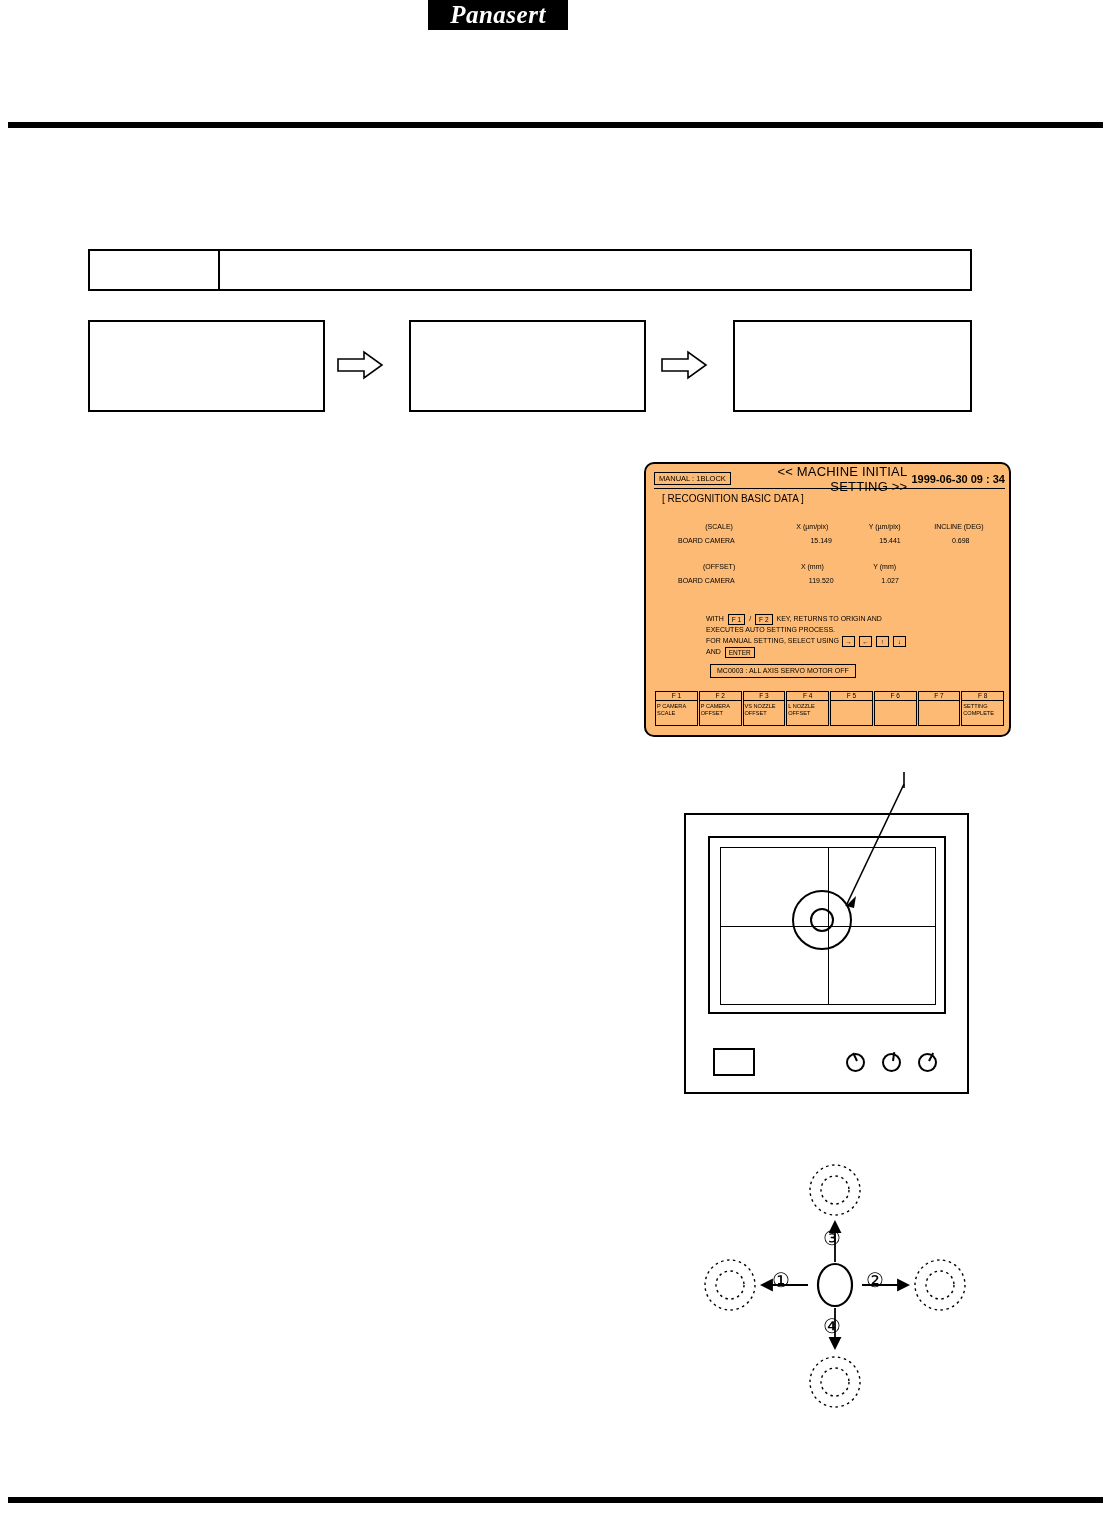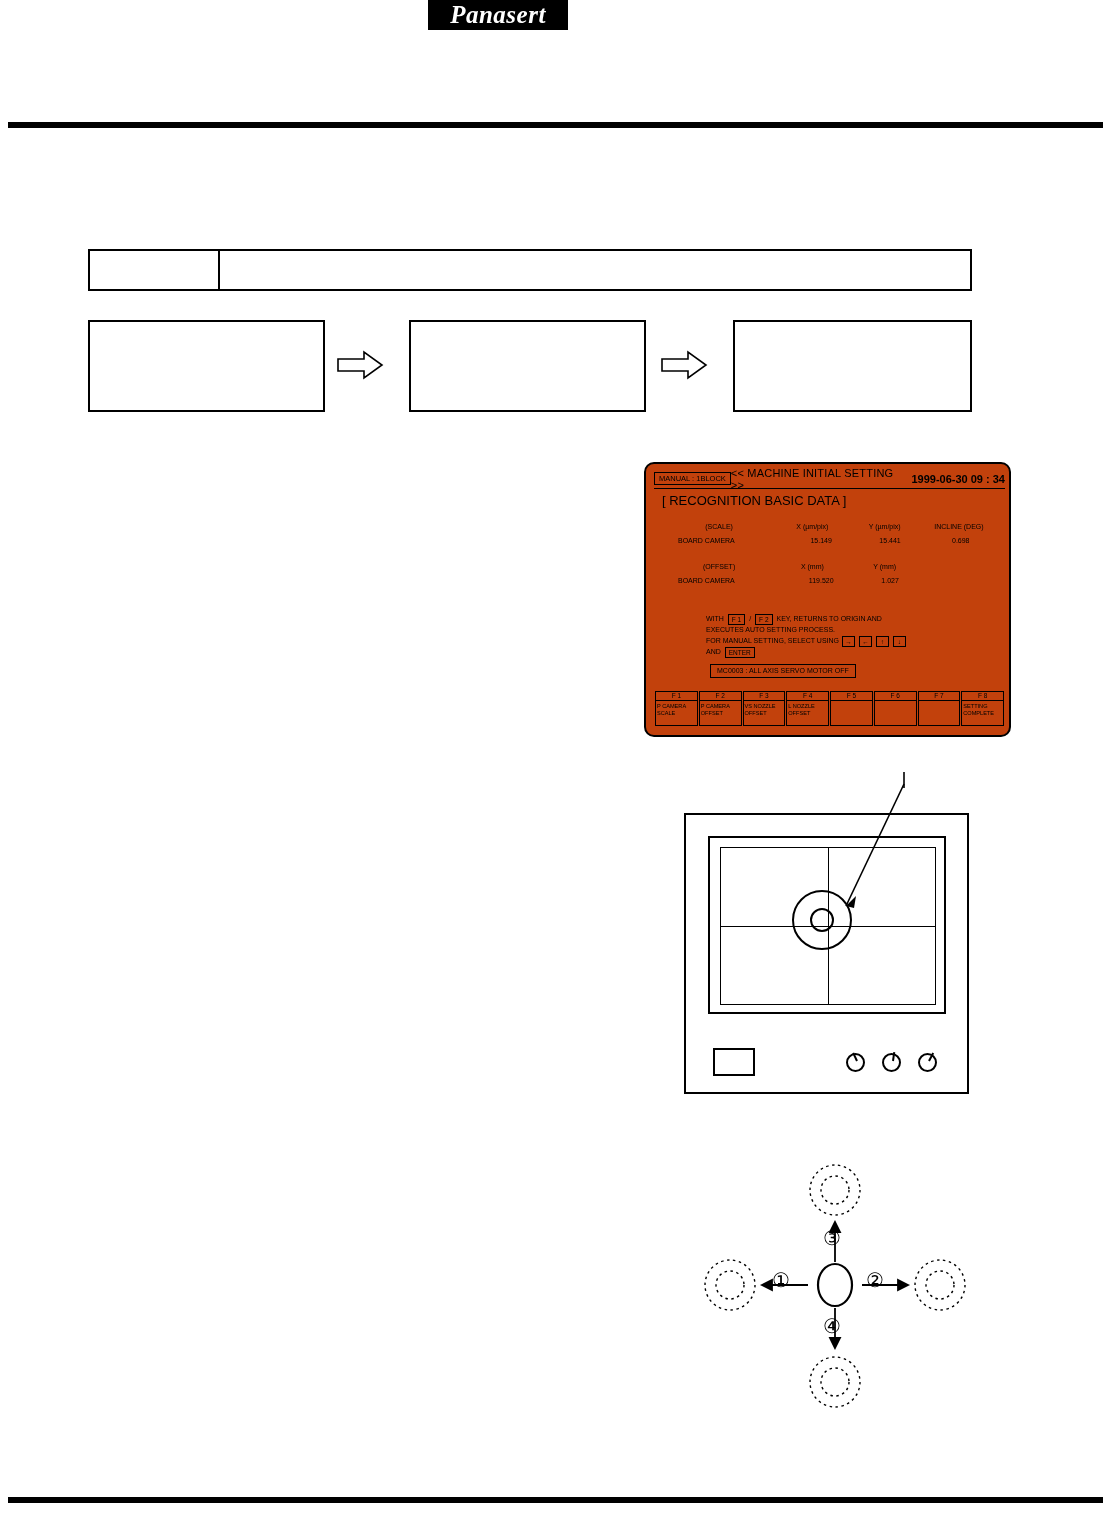--- a/index.html
+++ b/index.html
@@ -102,21 +102,21 @@
   
   .screen {
     position: absolute;
     left: 644px;
     top: 462px;
     width: 367px;
     height: 275px;
     border: 2px solid #000000;
     border-radius: 10px;
     box-sizing: border-box;
-    background: #c2410c;
+    background: #fdba74;
     font-size: 7px;
     font-family: "Liberation Sans", sans-serif;
     padding-left: 27px;
   }
   .screen-topbar {
     position: absolute;
     left: 8px;
     top: 8px;
     width: 351px;
     height: 13px;
@@ -124,42 +124,42 @@
     align-items: center;
   }
   .screen-mode {
     border: 1px solid #000000;
     padding: 1px 4px;
     font-size: 7.5px;
     line-height: 9px;
   }
   .screen-title {
     flex: 1;
-    text-align: left;
-    font-size: 11px;
+    text-align: right;
+    font-size: 13px;
     letter-spacing: 0.2px;
   }
   .screen-datetime {
     font-size: 11px;
     font-weight: bold;
     padding-left: 4px;
   }
   .screen-sep {
     position: absolute;
     left: 8px;
     top: 24px;
     width: 351px;
     height: 1px;
     background: #000000;
   }
   .screen-section {
     position: absolute;
     left: 16px;
     top: 29px;
-    font-size: 13px;
+    font-size: 10px;
   }
   .data-grid {
     position: absolute;
     left: 16px;
     top: 55px;
     width: 335px;
     font-size: 7px;
   }
   .row {
     display: flex;

